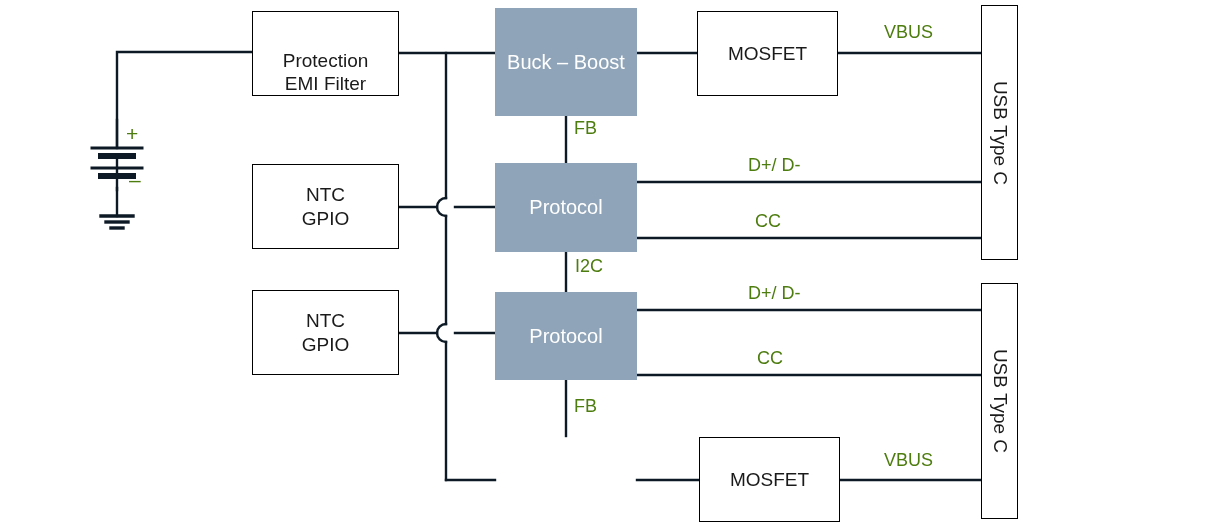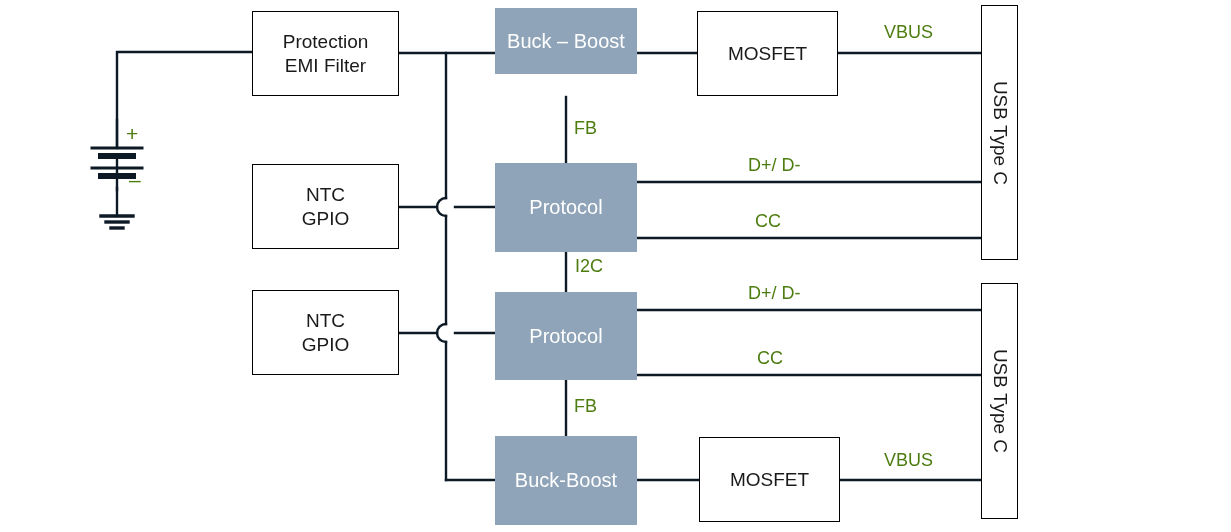--- a/index.html
+++ b/index.html
@@ -79,26 +79,26 @@
 
       <path d="M637,480 L699,480"></path>
 
       <path d="M840,480 L981,480"></path>
     </g>
   </svg>
 
   <div class="wlabel" style="left:126px;top:122px;font-size:21px;">+</div>
   <div class="wlabel" style="left:129px;top:168px;font-size:21px;">–</div>
 
-  <div class="box white" style="left:252px;top:11px;width:147px;height:85px;">
+  <div class="box white" style="left:252px;top:11px;width:147px;height:85px;align-items:flex-end;">
     <span class="lbl t-19">Protection
 EMI Filter</span>
   </div>
 
-  <div class="box gray" style="left:495px;top:8px;width:142px;height:66px;">
+  <div class="box gray" style="left:495px;top:8px;width:142px;height:108px;">
     <span class="lbl t-20">Buck – Boost</span>
   </div>
 
   <div class="box white" style="left:697px;top:11px;width:141px;height:85px;">
     <span class="lbl t-19">MOSFET</span>
   </div>
 
   <div class="box white" style="left:252px;top:164px;width:147px;height:85px;">
     <span class="lbl t-19">NTC
 GPIO</span>
@@ -110,23 +110,20 @@
 
   <div class="box white" style="left:252px;top:290px;width:147px;height:85px;">
     <span class="lbl t-19">NTC
 GPIO</span>
   </div>
 
   <div class="box gray" style="left:495px;top:292px;width:142px;height:88px;">
     <span class="lbl t-20">Protocol</span>
   </div>
 
-  <div class="box gray" style="left:495px;top:436px;width:142px;height:89px;">
-    <span class="lbl t-20">Buck-Boost</span>
-  </div>
 
   <div class="box white" style="left:699px;top:437px;width:141px;height:85px;">
     <span class="lbl t-19">MOSFET</span>
   </div>
 
   <div class="vert" style="left:981px;top:5px;width:37px;height:255px;">
     <span class="rot">USB Type C</span>
   </div>
 
   <div class="vert" style="left:981px;top:283px;width:37px;height:236px;">

